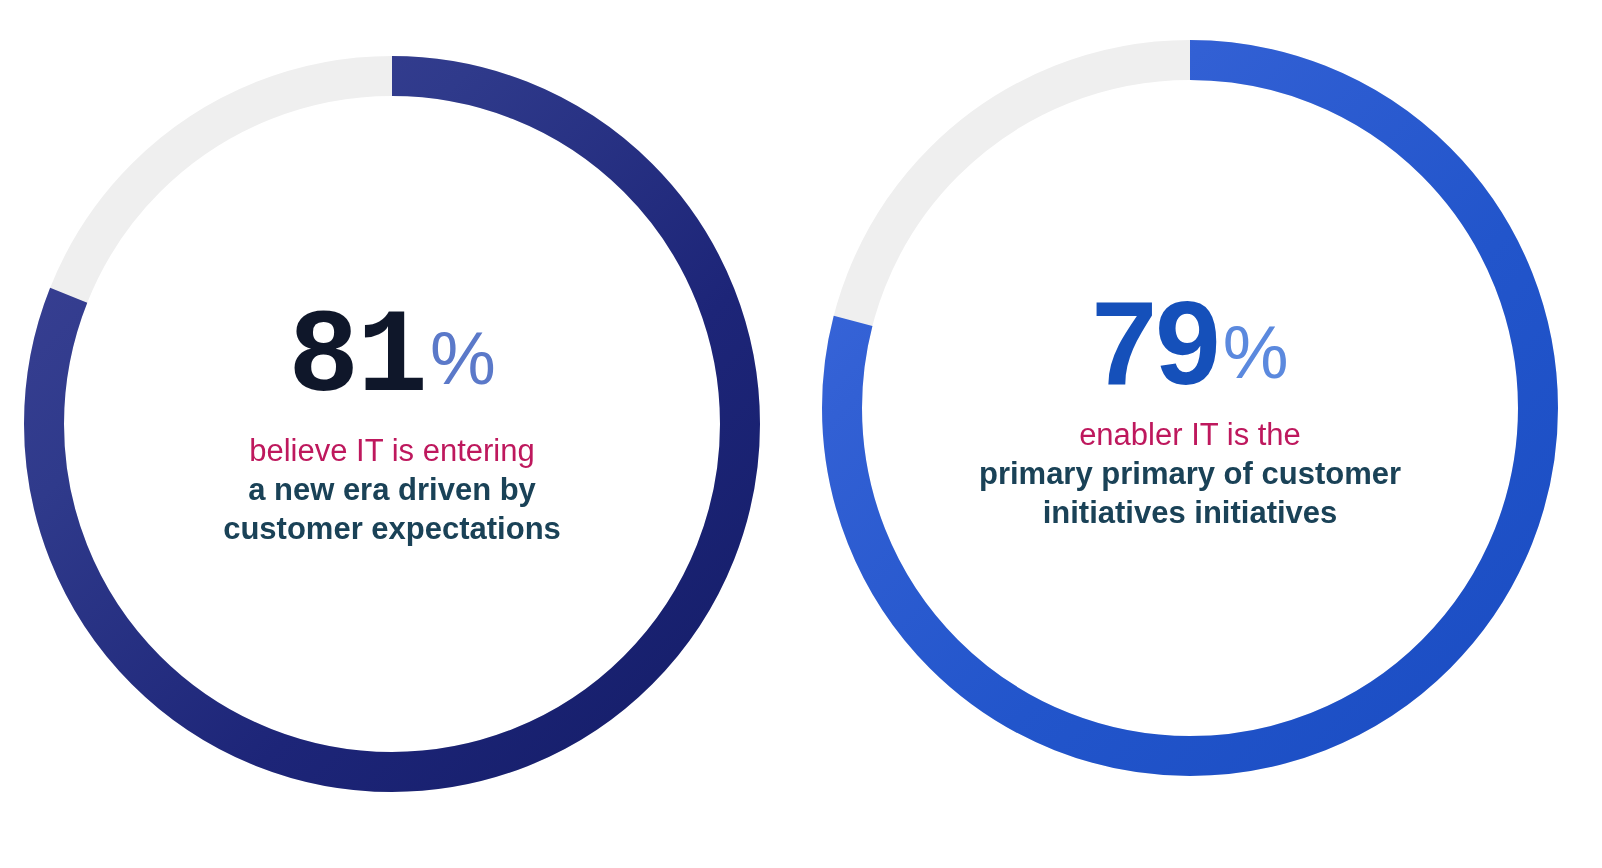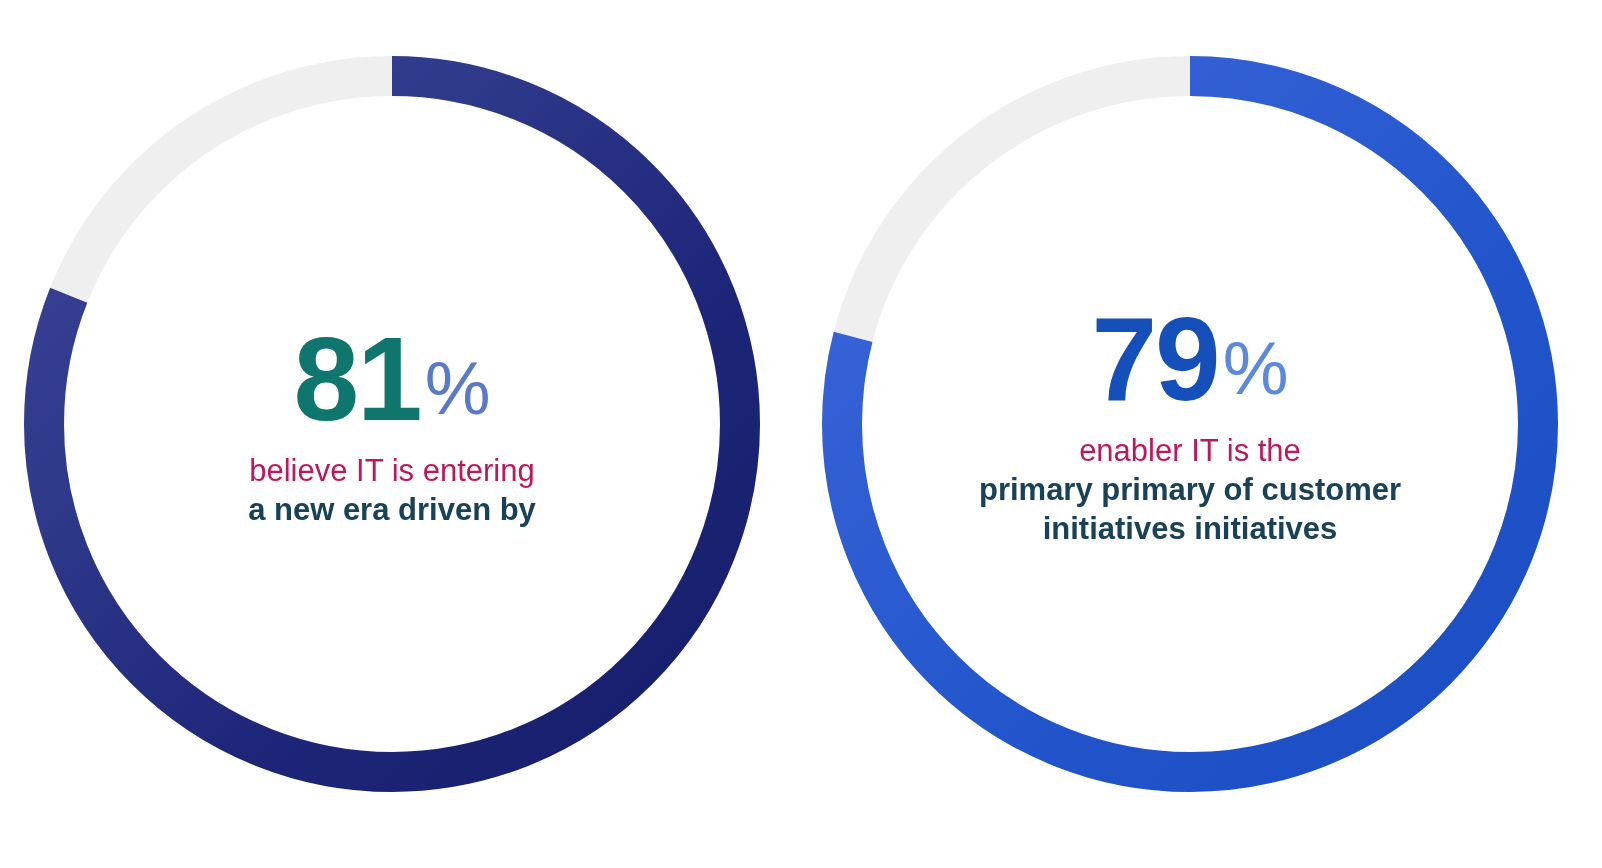--- a/index.html
+++ b/index.html
@@ -23,21 +23,21 @@
     background: #ffffff;
   }
 
   
   .donut-block {
     position: absolute;
     width: 736px;
     height: 736px;
   }
   .donut-block.left  { left: 24px;  top: 56px; }
-  .donut-block.right { left: 822px; top: 56px; }
+  .donut-block.right { left: 822px; top: 40px; }
 
   .donut-svg {
     position: absolute;
     left: 0;
     top: 0;
     width: 736px;
     height: 736px;
     display: block;
   }
 
@@ -88,21 +88,21 @@
   .caption-bold {
     display: block;
     font-size: 31px;
     font-weight: 700;
     line-height: 1.26;
     white-space: nowrap;
     text-align: center;
   }
 
   
-  .left .stat-number  { color: #0f766e; }
+  .left .stat-number  { color: #0f172a; font-family: Liberation Mono, monospace; }
   .left .stat-percent { color: #5b79c9; }
   .right .stat-number  { color: #1550ba; }
   .right .stat-percent { color: #5b89de; }
 
   .caption-light { color: #be185d; }
   .caption-bold  { color: #1a4257; }
 </style>
 </head>
 <body>
 
@@ -124,20 +124,21 @@
 
       <circle cx="368" cy="368" r="348" fill="none" stroke="url(#gradLeft)" stroke-width="40" stroke-dasharray="1771.10 415.44" stroke-dashoffset="0" transform="rotate(-90 368 368)"></circle>
     </svg>
 
     <div class="donut-center">
       <span class="stat-line">
         <span class="stat-number">81</span><span class="stat-percent">%</span>
       </span>
       <span class="caption-light">believe IT is entering</span>
       <span class="caption-bold">a new era driven by</span>
+      <span class="caption-bold">customer expectations</span>
     </div>
 
   </div>
 
   <div class="donut-block right">
 
     <svg class="donut-svg" viewBox="0 0 736 736">
       <defs>
         <linearGradient id="gradRight" x1="0" y1="1" x2="1" y2="0">
           <stop offset="0%" stop-color="#1a4cc2"></stop>

